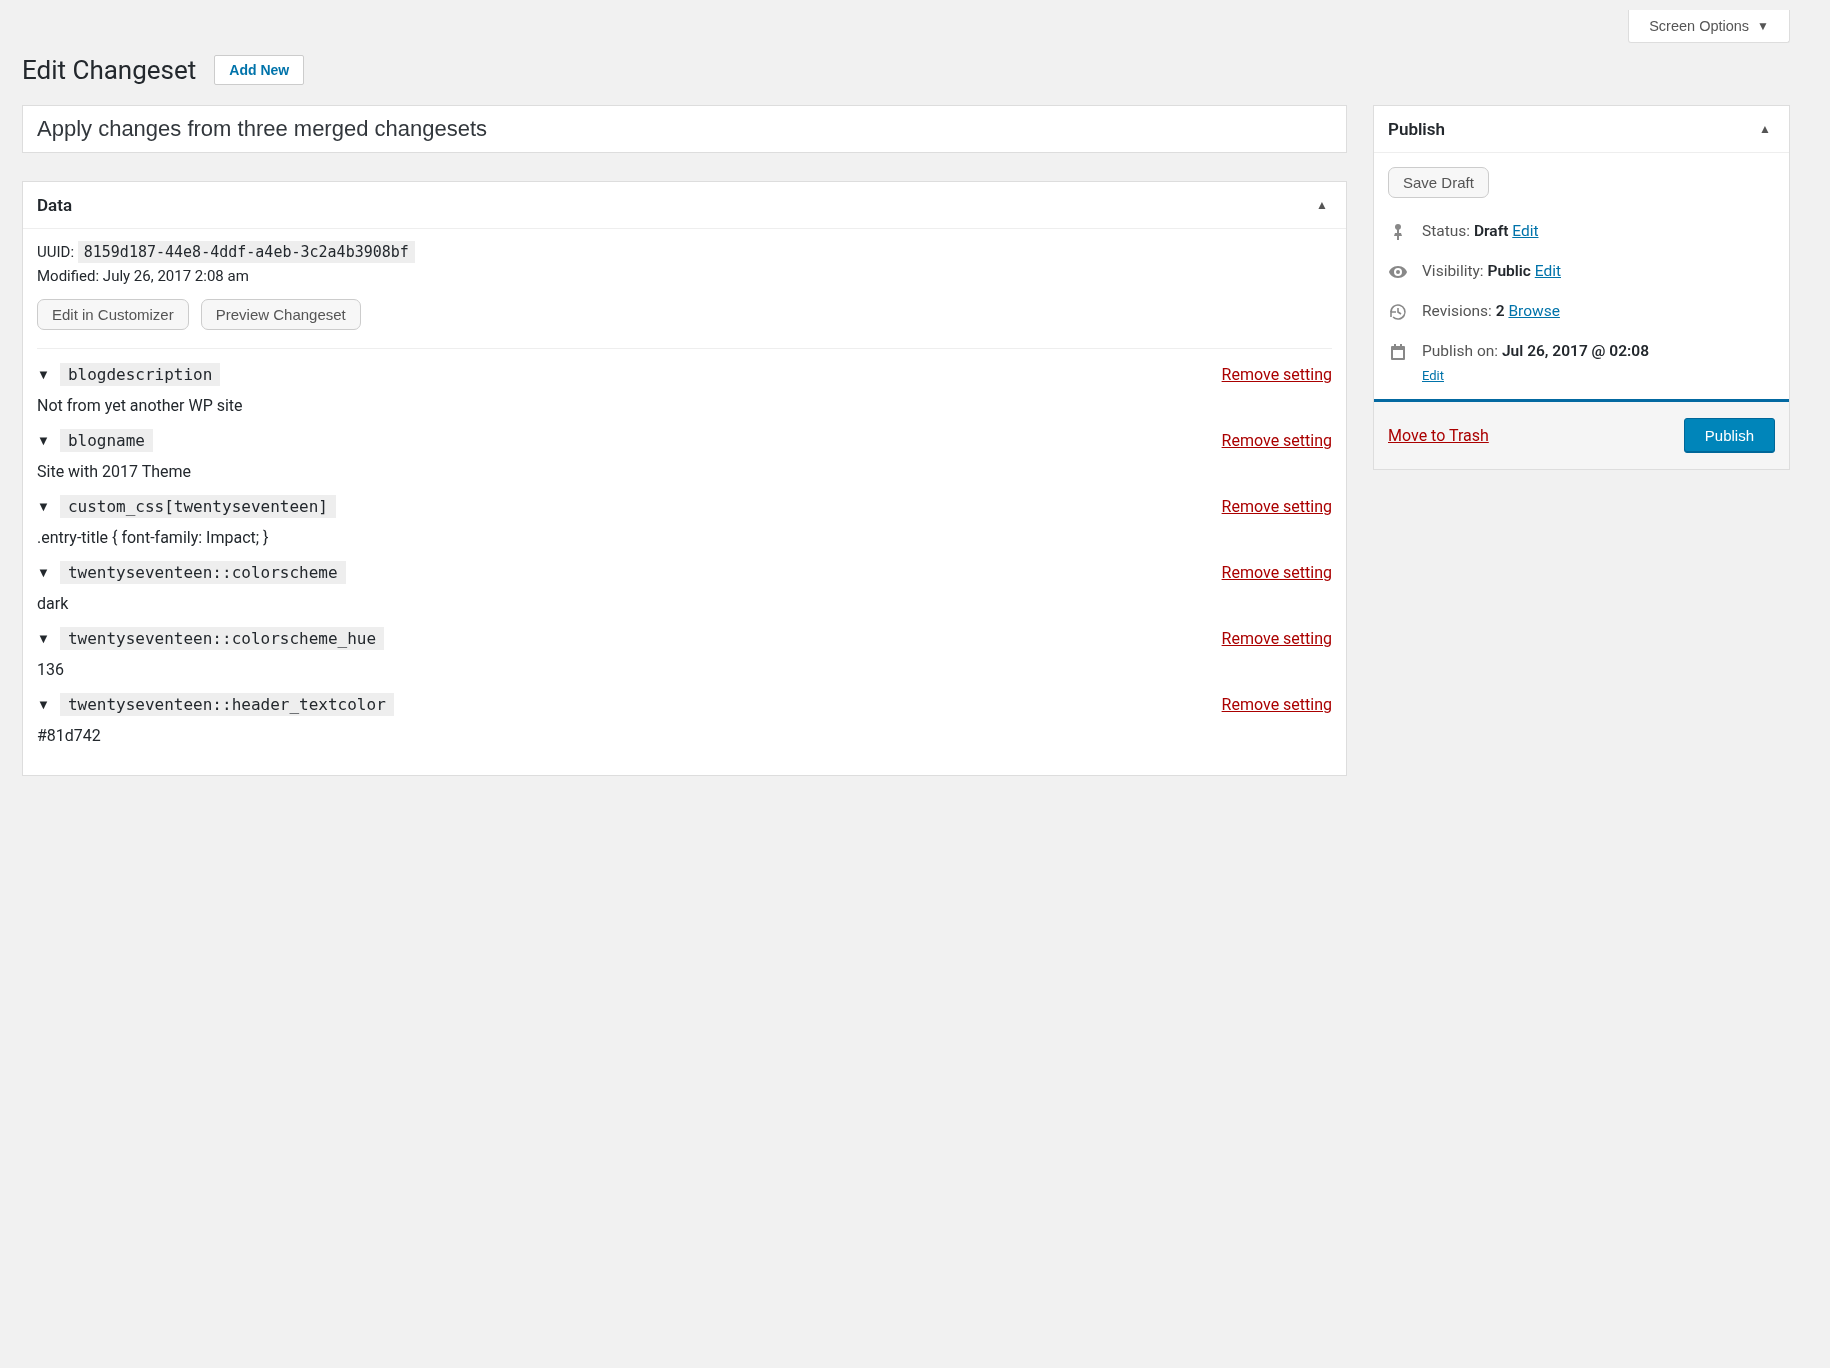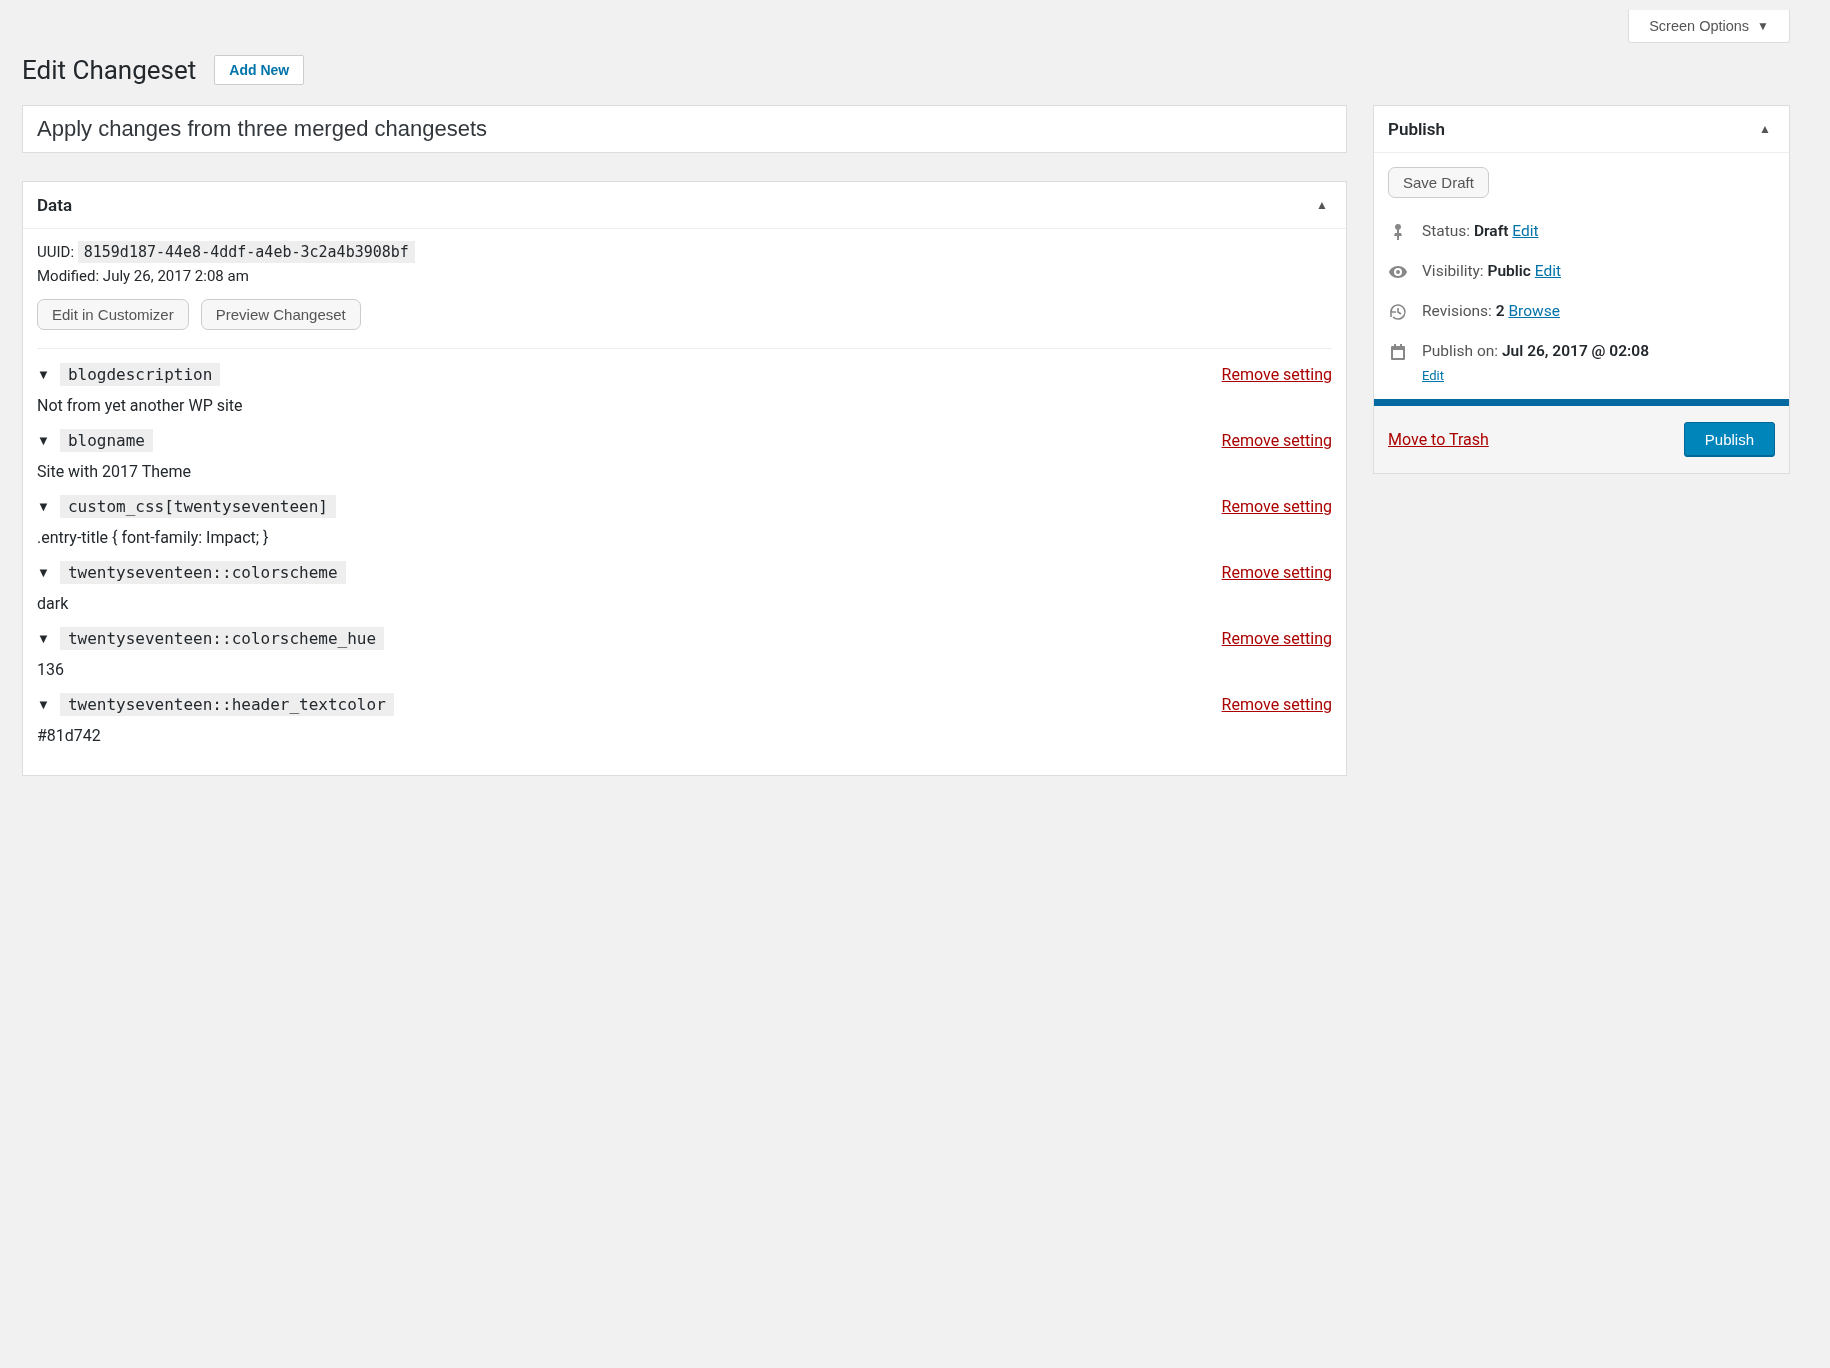--- a/index.html
+++ b/index.html
@@ -137,21 +137,21 @@
   font-size: 15.5px;
   color: #555;
 }
 .pub-line .icon { width: 20px; height: 20px; flex-shrink: 0; color: #888; display:flex; align-items:center; justify-content:center; }
 .pub-line .icon svg { width: 20px; height: 20px; }
 .pub-text { color: #23282d; }
 .pub-link { color: #0073aa; text-decoration: underline; cursor: pointer; }
 .pub-edit-below { padding-left: 34px; margin-top: -4px; }
 .publish-footer {
   background: #f5f5f5;
-  border-top: 7px solid #0369a1;
+  border-top: 3px solid #0369a1;
   padding: 16px 14px;
   display: flex;
   justify-content: space-between;
   align-items: center;
 }
 .trash-link { color: #a00; text-decoration: underline; font-size: 16px; cursor: pointer; }
 .btn-primary {
   background: #0085ba;
   border: 1px solid #006799;
   color: #fff;

